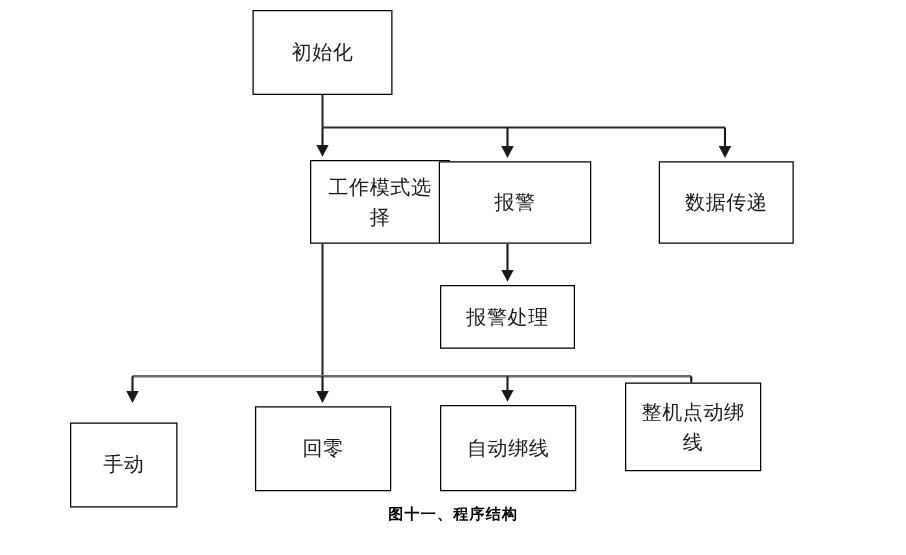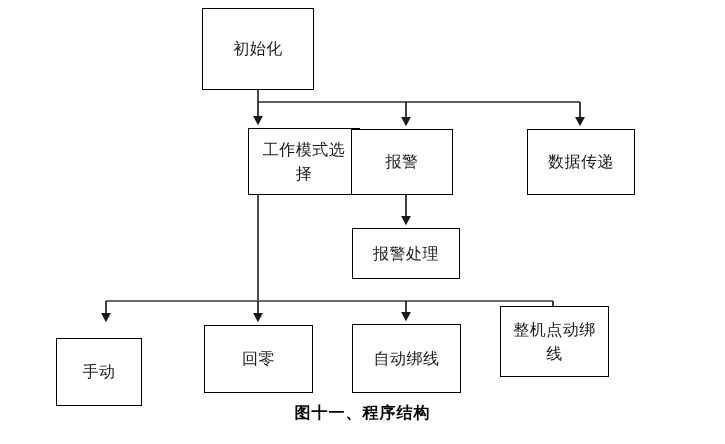--- a/index.html
+++ b/index.html
@@ -48,21 +48,21 @@
   .node-box.wrap .node-label {
     line-height: 1.45;
   }
   #figure-caption {
     position: absolute;
     left: 0;
     top: 403px;
     width: 725px;
     text-align: center;
     font-family: "DejaVu Sans", "Liberation Sans", sans-serif;
-    font-size: 16px;
+    font-size: 12px;
     font-weight: bold;
     color: #000000;
     letter-spacing: 1px;
   }
 </style>
 </head>
 <body>
 
 <div id="figure-root">
 
@@ -109,30 +109,30 @@
 
     <g>
       <path d="M 406 301 L 406 313" stroke="#1a1a1a" stroke-width="1.7" fill="none" marker-end="url(#arrowhead)"></path>
     </g>
 
     <g>
       <path d="M 553 301 L 553 311" stroke="#1a1a1a" stroke-width="1.7" fill="none" marker-end="url(#arrowhead)"></path>
     </g>
   </svg>
 
-  <div class="node-box" id="node-init" style="left: 202px; top: 8px; width: 112px; height: 82px;">
+  <div class="node-box" id="node-init" style="left: 202px; top: 8px; width: 112px; height: 68px;">
     <span class="node-label">初始化</span>
   </div>
 
   <div class="node-box wrap" id="node-work-mode-select" style="left: 202px; top: 128px; width: 112px; height: 67px; margin-left: 46px;">
     <span class="node-label">工作模式选
 择</span>
   </div>
 
-  <div class="node-box" id="node-alarm" style="left: 351px; top: 129px; width: 102px; height: 66px;">
+  <div class="node-box" id="node-alarm" style="left: 351px; top: 129px; width: 122px; height: 66px;">
     <span class="node-label">报警</span>
   </div>
 
   <div class="node-box" id="node-data-transfer" style="left: 527px; top: 129px; width: 108px; height: 66px;">
     <span class="node-label">数据传递</span>
   </div>
 
   <div class="node-box" id="node-alarm-handling" style="left: 352px; top: 228px; width: 108px; height: 51px;">
     <span class="node-label">报警处理</span>
   </div>

